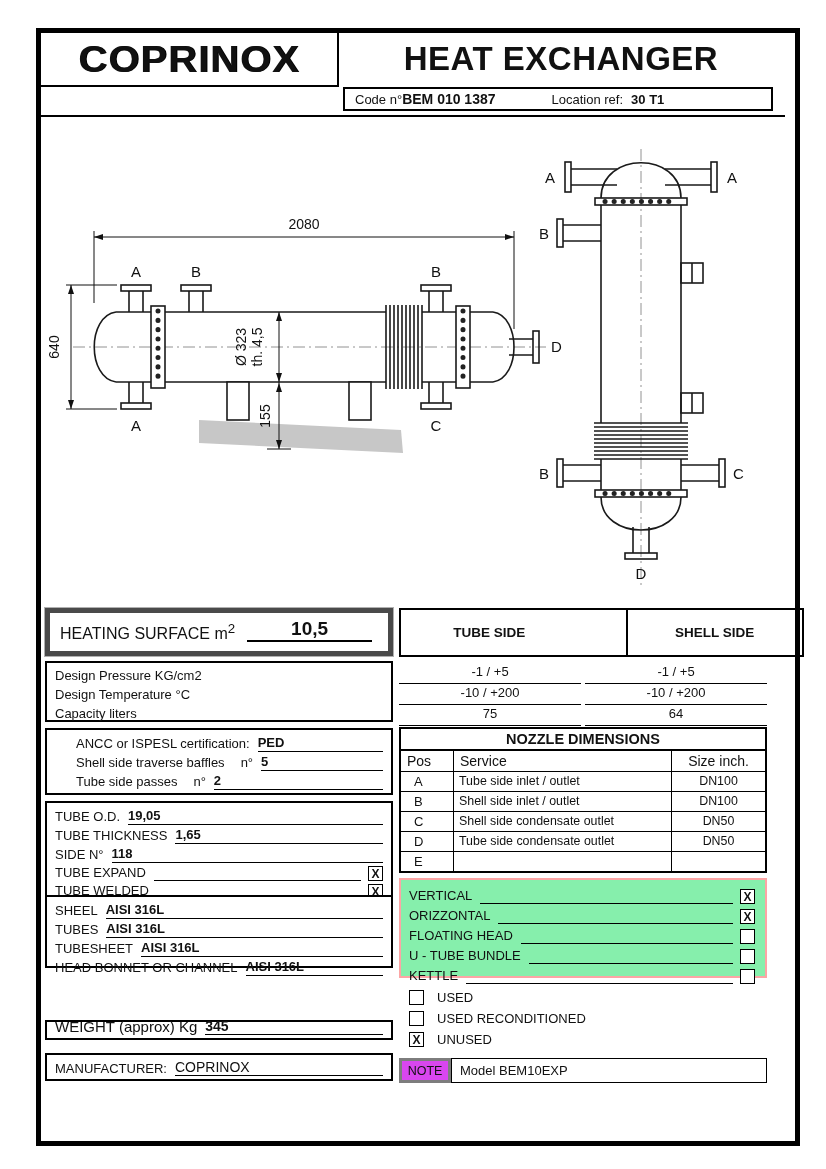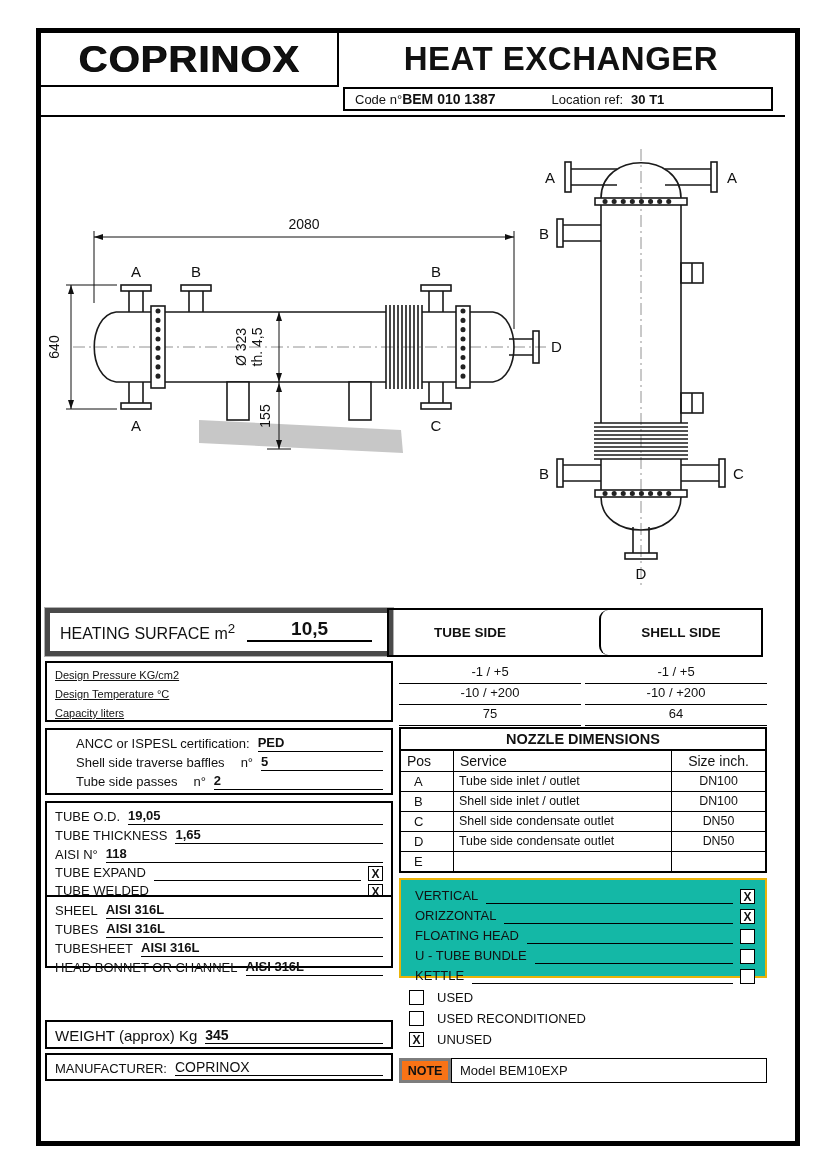--- a/index.html
+++ b/index.html
@@ -24,54 +24,54 @@
 
   
   .box{position:absolute;border:2px solid #000;background:#fff;box-sizing:border-box;padding:3px 8px;}
   .lcol{left:4px;width:348px;}
   .lrow{display:flex;align-items:flex-end;font-size:13px;line-height:16px;margin-top:2px;}
   .lrow .lbl{white-space:nowrap;}
   .lrow .unit{margin-left:16px;}
   .fill{flex:1;border-bottom:1.4px solid #000;text-align:left;font-weight:bold;margin-left:8px;min-height:15px;}
   .fill.empty{font-weight:normal;}
   .cb{width:15px;height:15px;border:1.7px solid #000;margin-left:7px;display:flex;align-items:center;justify-content:center;font-weight:bold;font-size:12px;flex:none;box-sizing:border-box;background:#fff;}
-  .plain-row{font-size:11px;line-height:19px;white-space:nowrap;text-decoration:underline;}
+  .plain-row{font-size:13px;line-height:19px;white-space:nowrap;}
 
   
   .hs{border:5px solid #4a4a4a;box-shadow:0 0 0 1px #b0b0b0;display:flex;align-items:center;padding:0 10px;}
   .hs-label{font-size:16px;white-space:nowrap;}
   .hs-fill{flex:1;margin:0 6px 4px 12px;border-bottom:2px solid #000;text-align:center;font-size:19px;font-weight:bold;}
 
   
-  .sides-header{position:absolute;left:346px;top:575px;width:376px;height:49px;border:2px solid #000;display:grid;grid-template-columns:1fr 1fr;box-sizing:border-box;gap:48px;}
+  .sides-header{position:absolute;left:358px;top:575px;width:405px;height:49px;border:2px solid #000;display:grid;grid-template-columns:1fr 1fr;box-sizing:border-box;gap:48px;}
   .scell{display:flex;align-items:center;justify-content:center;font-weight:bold;font-size:13.5px;}
-  .scell+.scell{border-left:2px solid #000;border-radius:9px;}
+  .scell+.scell{border-left:2px solid #000;}
   .vals{position:absolute;left:358px;top:630px;width:368px;display:grid;grid-template-columns:182px 4px 182px;}
   .vcell{border-bottom:1.4px solid #000;text-align:center;font-size:13px;height:20px;line-height:18px;}
   .vgap{height:20px;}
 
   .nozzle{position:absolute;left:358px;top:694px;width:368px;border:2px solid #000;box-sizing:border-box;background:#fff;}
   .nz-title{text-align:center;font-weight:bold;font-size:14.5px;border-bottom:2px solid #000;padding:2px 8px;}
   .nz-grid{display:grid;grid-template-columns:52px 218px 94px;}
   .nz-h{font-size:14px;padding:2px 6px;border-bottom:1.5px solid #000;}
   .nz-c{font-size:12.4px;padding:2px 5px;min-height:13px;}
   .rb{border-bottom:1px solid #000;}
   .colb{border-left:1.5px solid #000;}
   .pos{padding-left:13px;font-size:13px;}
   .ctr{text-align:center;}
 
-  .config{position:absolute;left:358px;top:845px;width:368px;height:100px;border:2px solid #eab308;box-sizing:border-box;padding:4px 10px 0 14px;background:#14b8a6;}
+  .config{position:absolute;left:358px;top:845px;width:368px;height:100px;border:2px solid #fca5a5;box-sizing:border-box;padding:4px 10px 0 8px;background:#86efac;}
   .config .lrow{height:18px;}
 
   .condition{position:absolute;left:362px;top:954px;width:360px;}
   .crow{display:flex;align-items:center;height:21px;font-size:13px;}
   .crow .cb{margin:0 13px 0 6px;}
 
   .note{position:absolute;left:358px;top:1025px;width:368px;height:25px;display:flex;}
-  .note-label{border:3px solid #7d7d7d;width:52px;flex:none;display:flex;align-items:center;justify-content:center;font-weight:bold;font-size:12.5px;box-sizing:border-box;background:#f97316;}
+  .note-label{border:3px solid #7d7d7d;width:52px;flex:none;display:flex;align-items:center;justify-content:center;font-weight:normal;font-size:12.5px;box-sizing:border-box;background:#d946ef;}
   .note-value{border:1.6px solid #000;flex:1;display:flex;align-items:center;padding-left:8px;font-size:13px;box-sizing:border-box;}
 
   .mat-title{display:flex;align-items:center;justify-content:center;font-weight:bold;font-size:14px;}
   .single{display:flex;align-items:flex-end;}
 </style>
 </head>
 <body>
 
 <div class="frame">
 
@@ -242,21 +242,21 @@
   <div class="box lcol" style="top:768px;height:111px;">
     <div class="lrow">
       <span class="lbl">TUBE  O.D.</span>
       <span class="fill">19,05</span>
     </div>
     <div class="lrow">
       <span class="lbl">TUBE  THICKNESS</span>
       <span class="fill">1,65</span>
     </div>
     <div class="lrow">
-      <span class="lbl">AISI  N°</span>
+      <span class="lbl">SIDE  N°</span>
       <span class="fill">118</span>
     </div>
     <div class="lrow">
       <span class="lbl">TUBE  EXPAND</span>
       <span class="fill empty"></span>
       <span class="cb">
           <span>X</span>
         </span>
     </div>
     <div class="lrow">
@@ -291,21 +291,21 @@
     <div class="lrow">
       <span class="lbl">TUBESHEET</span>
       <span class="fill">AISI 316L</span>
     </div>
     <div class="lrow">
       <span class="lbl">HEAD  BONNET  OR  CHANNEL</span>
       <span class="fill">AISI 316L</span>
     </div>
   </div>
 
-  <div class="box lcol single" style="top:987px;height:29px;">
+  <div class="box lcol single" style="top:987px;height:20px;">
     <span class="lbl" style="font-size:15px;">WEIGHT (approx) Kg</span>
     <span class="fill" style="font-size:14px;">345</span>
   </div>
 
   <div class="box lcol single" style="top:1020px;height:28px;">
     <span class="lbl" style="font-size:13px;">MANUFACTURER:</span>
     <span class="fill" style="font-weight:normal;font-size:14px;">COPRINOX</span>
   </div>
 
   <div class="sides-header">

